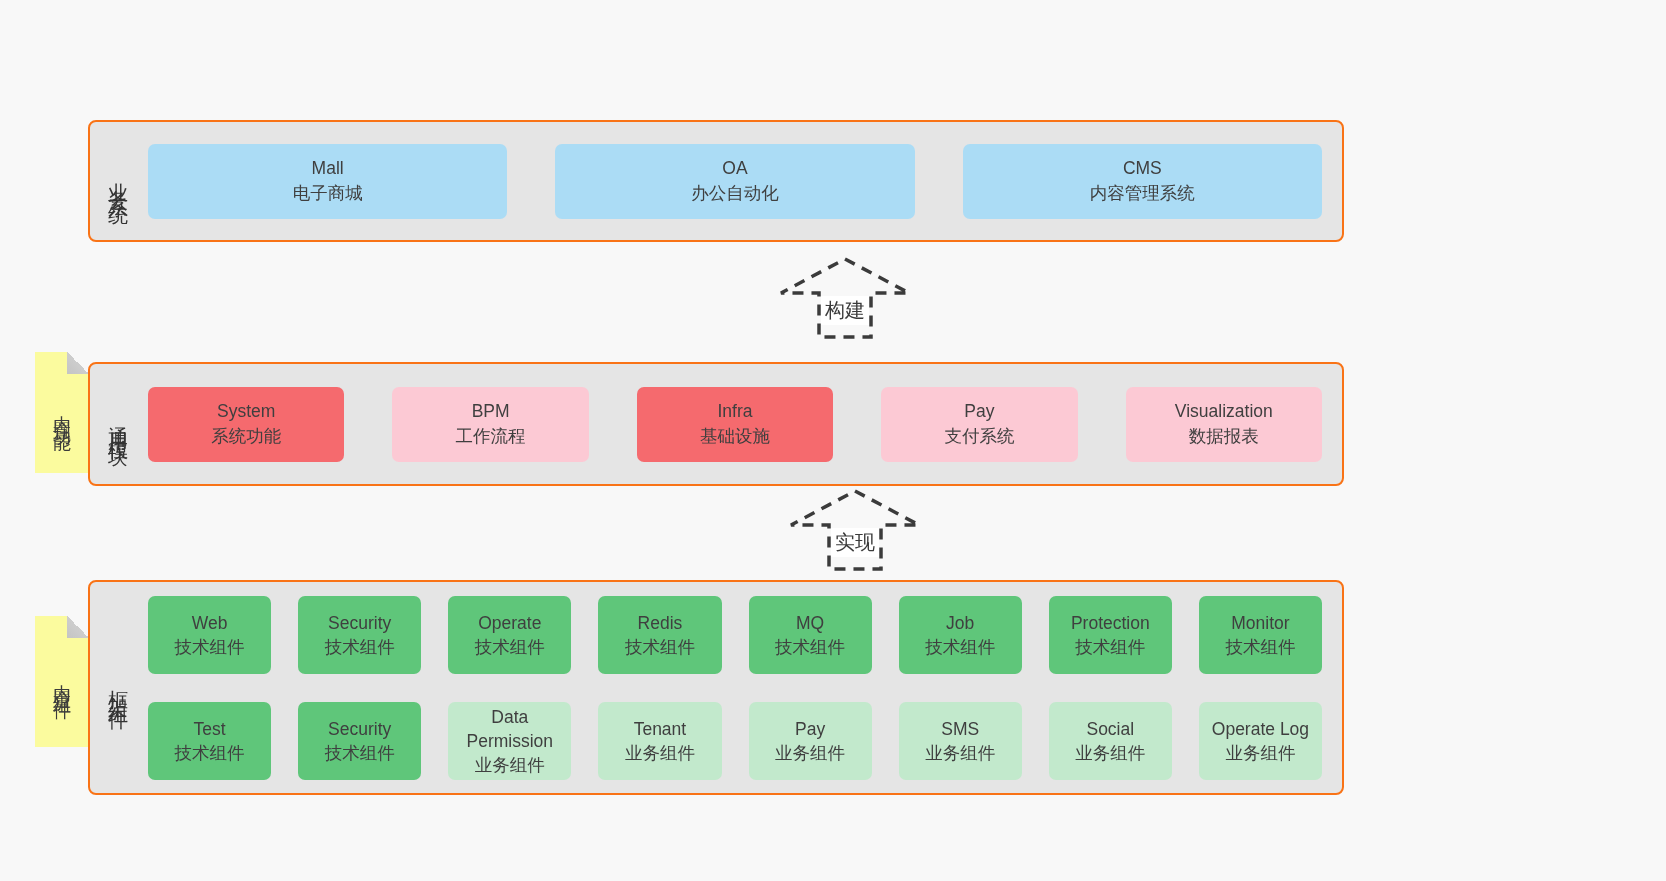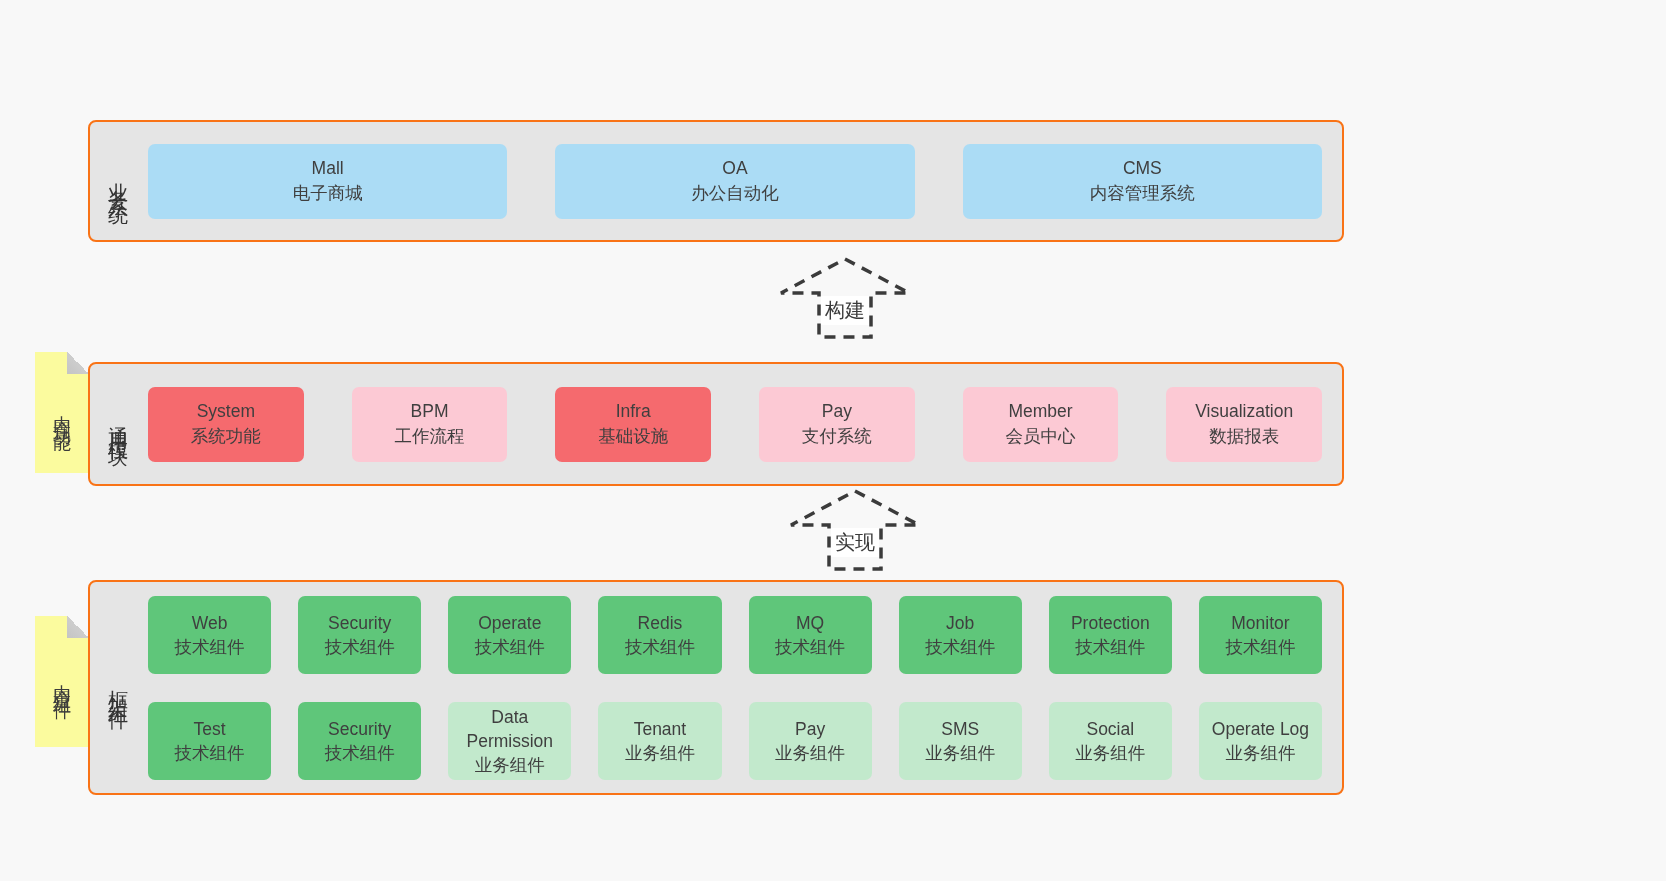--- a/index.html
+++ b/index.html
@@ -122,24 +122,20 @@
     </div>
     <div class="box red">
       <span class="en">Infra</span>
       <span class="zh">基础设施</span>
     </div>
     <div class="box pink">
       <span class="en">Pay</span>
       <span class="zh">支付系统</span>
     </div>
     <div class="box pink">
-      <span class="en">Member</span>
-      <span class="zh">会员中心</span>
-    </div>
-    <div class="box pink">
       <span class="en">Visualization</span>
       <span class="zh">数据报表</span>
     </div>
   </div>
 </section>
 
 <div class="arrow arrow2">
   <svg width="140" height="88" viewBox="0 0 140 88">
     <path d="M70 5 L134 39 L96 39 L96 83 L44 83 L44 39 L6 39 Z" fill="none" stroke="#3b3b3b" stroke-width="3.5" stroke-dasharray="11 8"></path>
   </svg>

